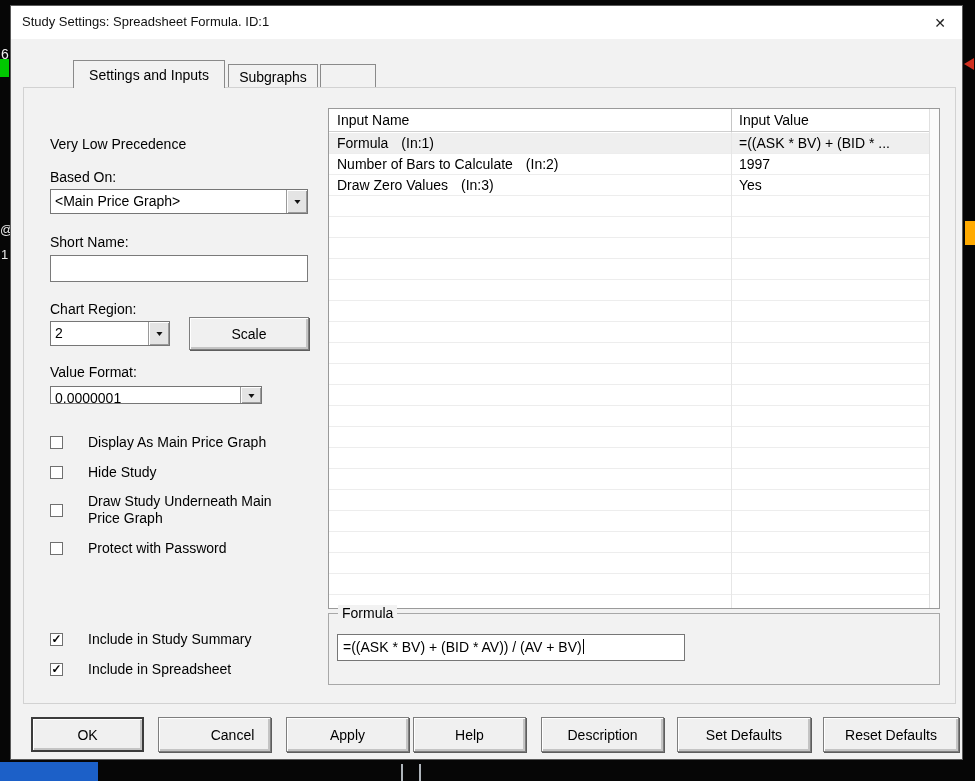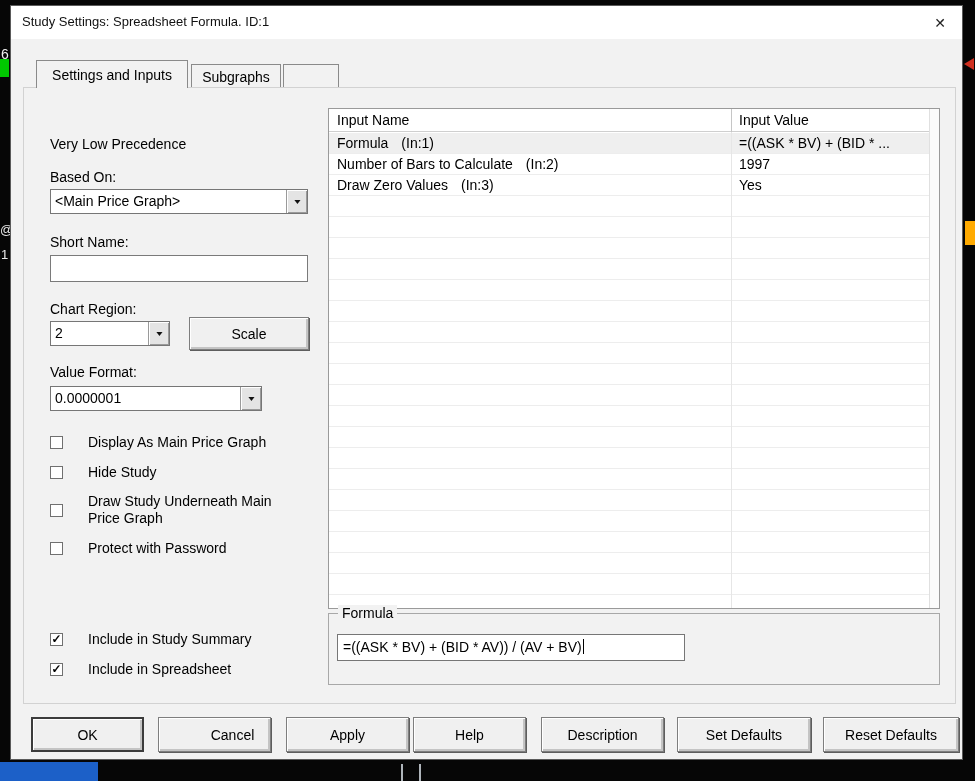--- a/index.html
+++ b/index.html
@@ -29,40 +29,40 @@
   
   .dialog { position:absolute; left:10px; top:5px; width:953px; height:755px;
     background:#f2f2f2; border:1px solid #5a5a5a; }
   .titlebar { position:absolute; left:0; top:0; width:100%; height:33px; background:#ffffff; }
   .title-text { position:absolute; left:11px; top:8px; font-size:13px; color:#111; }
   .close-btn { position:absolute; top:0; right:0; width:44px; height:33px;
     display:flex; align-items:center; justify-content:center; font-size:14px; color:#222; cursor:default; }
 
   
   .tab { position:absolute; background:#f2f2f2; border:1px solid #8a8a8a; border-bottom:none;
-    font-size:14px; text-align:center; padding-top:6px; }
+    font-size:14px; text-align:center; padding-top:6px;margin-left:37px; }
   .tab.active { left:25px; top:54px; width:152px; height:28px; z-index:3; }
   .tab.t2 { left:180px; top:58px; width:90px; height:24px; padding-top:4px; }
   .tab.t3 { left:272px; top:58px; width:56px; height:24px; padding-top:20px; }
   .tabpage { position:absolute; left:12px; top:81px; width:933px; height:617px;
     border:1px solid #d2d2d2; background:#f2f2f2; z-index:2; }
   .dialog > .layer { position:absolute; left:0; top:0; width:100%; height:100%; z-index:4; }
 
   
   .lbl { position:absolute; font-size:14px; color:#000; }
   #precedence { left:39px; top:130px; }
   #based-on-label { left:39px; top:163px; }
   #short-name-label { left:39px; top:228px; }
   #chart-region-label { left:39px; top:295px; }
   #value-format-label { left:39px; top:358px; }
 
   .combo { position:absolute; background:#fff; border:1px solid #767676; display:flex; }
   #based-on-combo   { left:39px; top:183px; width:258px; height:25px; }
   #chart-region-combo { left:39px; top:315px; width:120px; height:25px; }
-  #value-format-combo { left:39px; top:380px; width:212px; height:25px; }
+  #value-format-combo { left:39px; top:380px; width:212px; height:18px; }
   .combo-text { flex:1; font-size:14px; line-height:23px; padding-left:4px;
     white-space:nowrap; overflow:hidden; }
   .combo-btn { width:21px; height:100%; background:#e4e4e4; border-left:1px solid #9a9a9a;
     box-shadow: inset 1px 1px 0 #ffffff, inset -1px -1px 0 #9a9a9a;
     display:flex; align-items:center; justify-content:center; }
   .combo-arrow { font-size:7px; color:#111; transform:scaleX(1.5); }
 
   .text-input { position:absolute; background:#fff; border:1px solid #7a7a7a;
     font-size:14px; padding:0 5px; font-family:inherit; }
   #short-name-input { left:39px; top:249px; width:258px; height:27px; }

